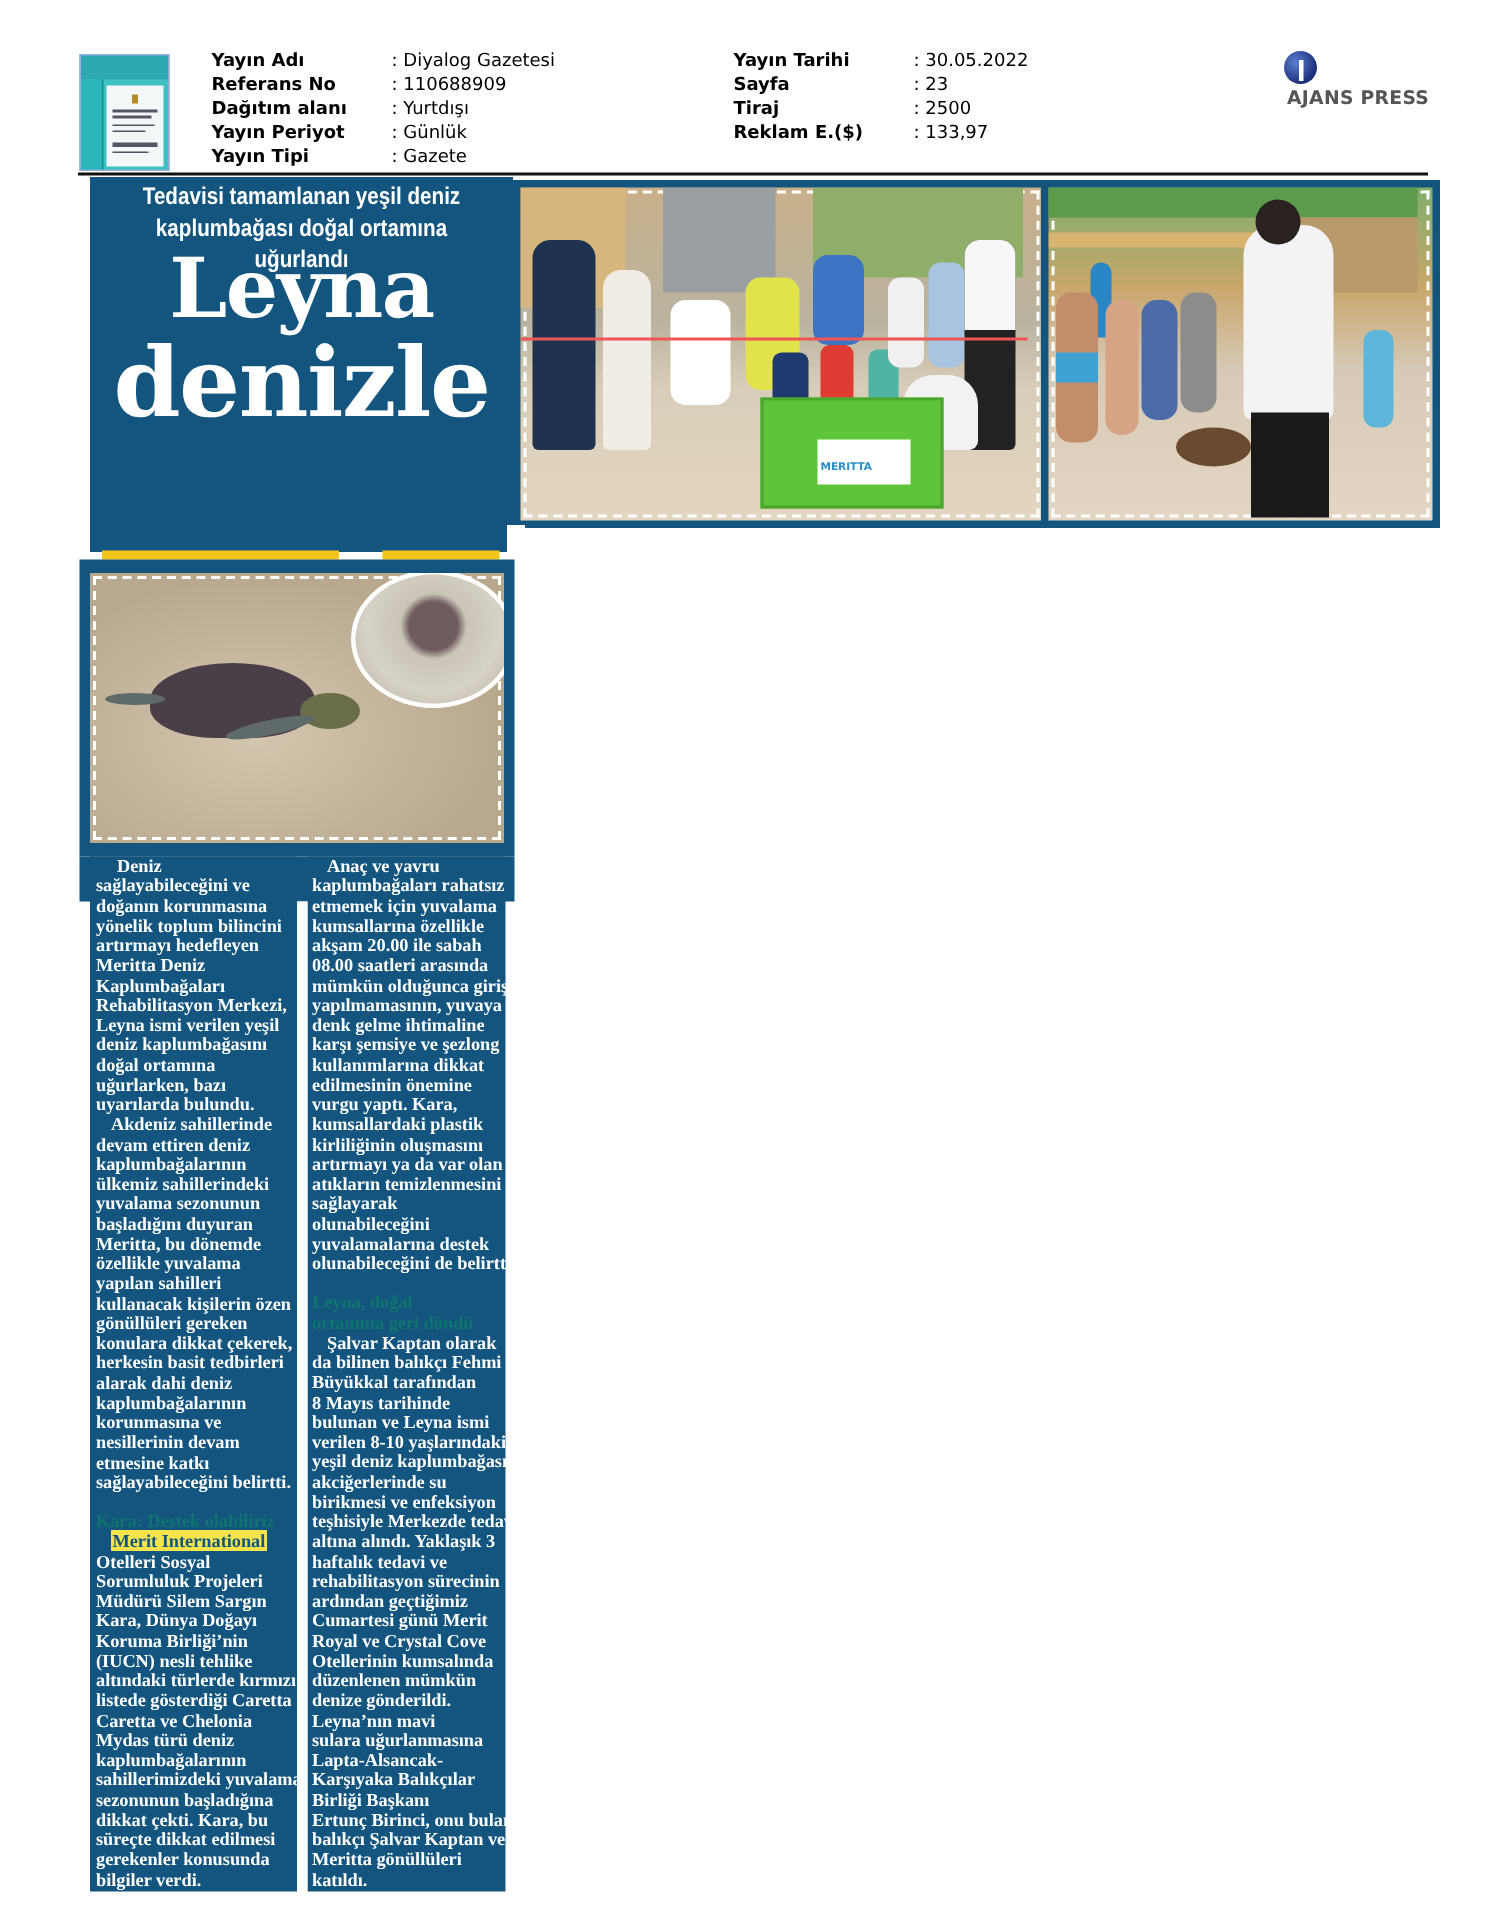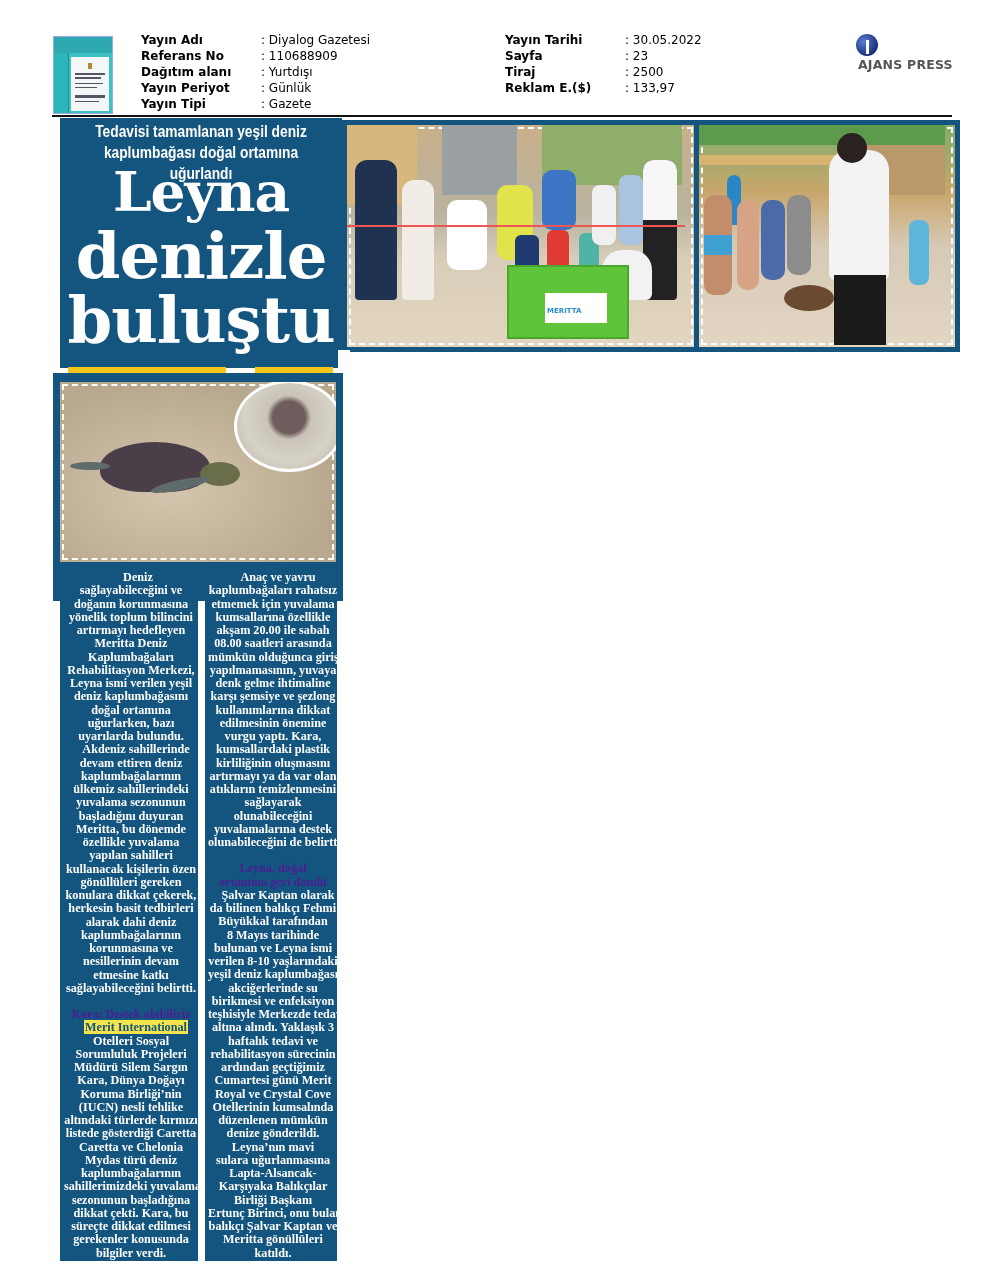--- a/index.html
+++ b/index.html
@@ -9,21 +9,21 @@
   .thumb { position: absolute; left: 53px; top: 36px; width: 58px; height: 76px; background: #3fc1c3; border: 1px solid #9ad; overflow: hidden; }
   .thumb .band { position: absolute; left: 0; top: 0; width: 58px; height: 16px; background: #2fa9b0; }
   .thumb .side { position: absolute; left: 0; top: 16px; width: 14px; height: 60px; background: #2bb5b9; border-right: 1px solid #1a8f94; }
   .thumb .paper { position: absolute; left: 17px; top: 20px; width: 38px; height: 54px; background: #f4f7f7; }
   .thumb .paper i { position: absolute; left: 4px; height: 2px; background: #556; }
   .meta { position: absolute; font-size: 12px; line-height: 16px; color: #000; }
   .meta .row { display: flex; height: 16px; }
   .meta .k { font-weight: bold; font-family: "DejaVu Sans", sans-serif; margin-left: 21px; }
   .meta-left { left: 120px; top: 32px; }
   .meta-left .k { width: 120px; }
-  .meta-right { left: 484px; top: 32px; }
+  .meta-right { left: 468px; top: 32px; }
   .meta-right .k { width: 120px; }
   .meta .v { white-space: nowrap; }
   .hr { position: absolute; left: 52px; top: 115px; width: 900px; height: 2px; background: #111; }
 
   .logo { position: absolute; left: 856px; top: 34px; width: 94px; height: 38px; }
   .logo .globe { position: absolute; left: 0; top: 0; width: 22px; height: 22px; border-radius: 50%; background: radial-gradient(circle at 35% 35%, #5a7fd0, #1b2f7a 70%); }
   .logo .globe:after { content: ""; position: absolute; left: 10px; top: 6px; width: 3px; height: 14px; background: #fff; }
   .logo .txt { position: absolute; left: 2px; top: 23px; font-size: 12.5px; font-weight: bold; color: #555; letter-spacing: 0.2px; white-space: nowrap; }
 
   
@@ -38,22 +38,22 @@
 
   .photo-frame { position: absolute; padding: 5px; }
   .photo { position: relative; width: 100%; height: 100%; overflow: hidden; outline: 2px dashed #ffffff; outline-offset: -4px; }
 
   .ph1 { background: linear-gradient(180deg, #c9b08a 0%, #b9b39f 40%, #d8cdb8 60%, #e2d6c0 100%); text-align: center; }
   .ph2 { background: linear-gradient(180deg, #7fae6a 0%, #c9a66b 30%, #d6cab6 55%, #e3d7c4 100%); }
   .ph3 { background: radial-gradient(ellipse at 40% 60%, #d4c6ae, #b8a88e 70%); }
 
   .shape { position: absolute; }
 
-  .body-col { position: absolute; color: #fff; font-family: "Liberation Serif", serif; font-weight: bold; font-size: 12.2px; line-height: 13.25px; text-align: center; }
-  .subhead { color: #4c1d95; }
+  .body-col { position: absolute; color: #fff; font-family: "Liberation Serif", serif; font-weight: bold; font-size: 12.2px; line-height: 13.25px; }
+  .subhead { color: #0f766e; }
   .hilite { background: #f5e44a; color: #13557e; padding: 0 1px; }
   .line { display: block; white-space: nowrap; }
 </style>
 </head>
 <body>
 
 <div class="thumb">
   <div class="band"></div>
     <div class="side"></div>
   <div class="paper">
@@ -117,21 +117,20 @@
 <div class="hr"></div>
 
 <div class="hl-box navy"></div>
 <div class="kicker">
   <div>Tedavisi tamamlanan yeşil deniz</div>
   <div>kaplumbağası doğal ortamına uğurlandı</div>
 </div>
 <div class="headline">
   <div class="l1">Leyna</div>
   <div>denizle</div>
-  <div>buluştu</div>
 </div>
 <div class="yellow" style="left:68px;width:158px"></div>
 <div class="yellow" style="left:255px;width:78px"></div>
 
 <div class="photo-frame navy" style="left:342px;top:120px;width:348px;height:222px">
   <div class="photo ph1">
     <div class="shape" style="left:0;top:0;width:70px;height:80px;background:#d8b77e"></div>
     <div class="shape" style="left:95px;top:0;width:75px;height:70px;background:#9aa0a2"></div>
     <div class="shape" style="left:195px;top:0;width:140px;height:60px;background:#8fae6a"></div>
 

